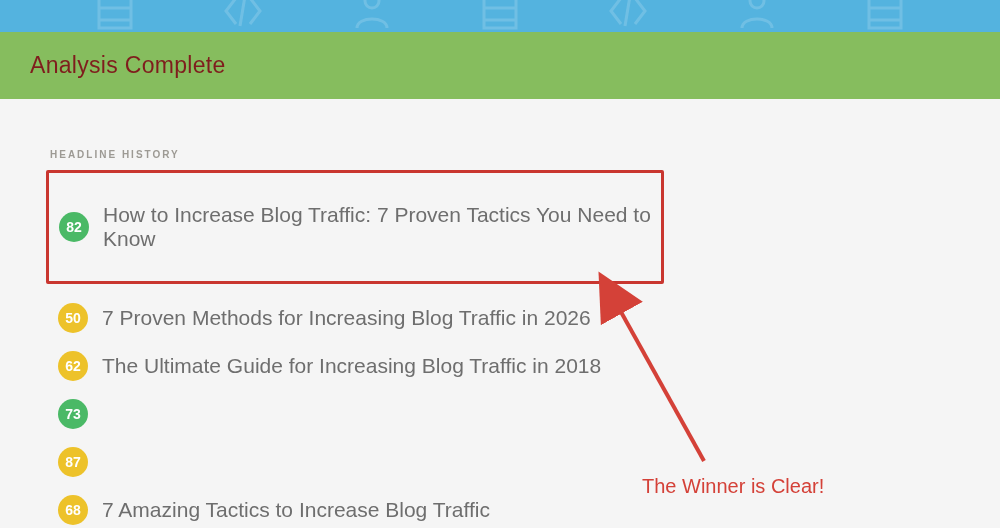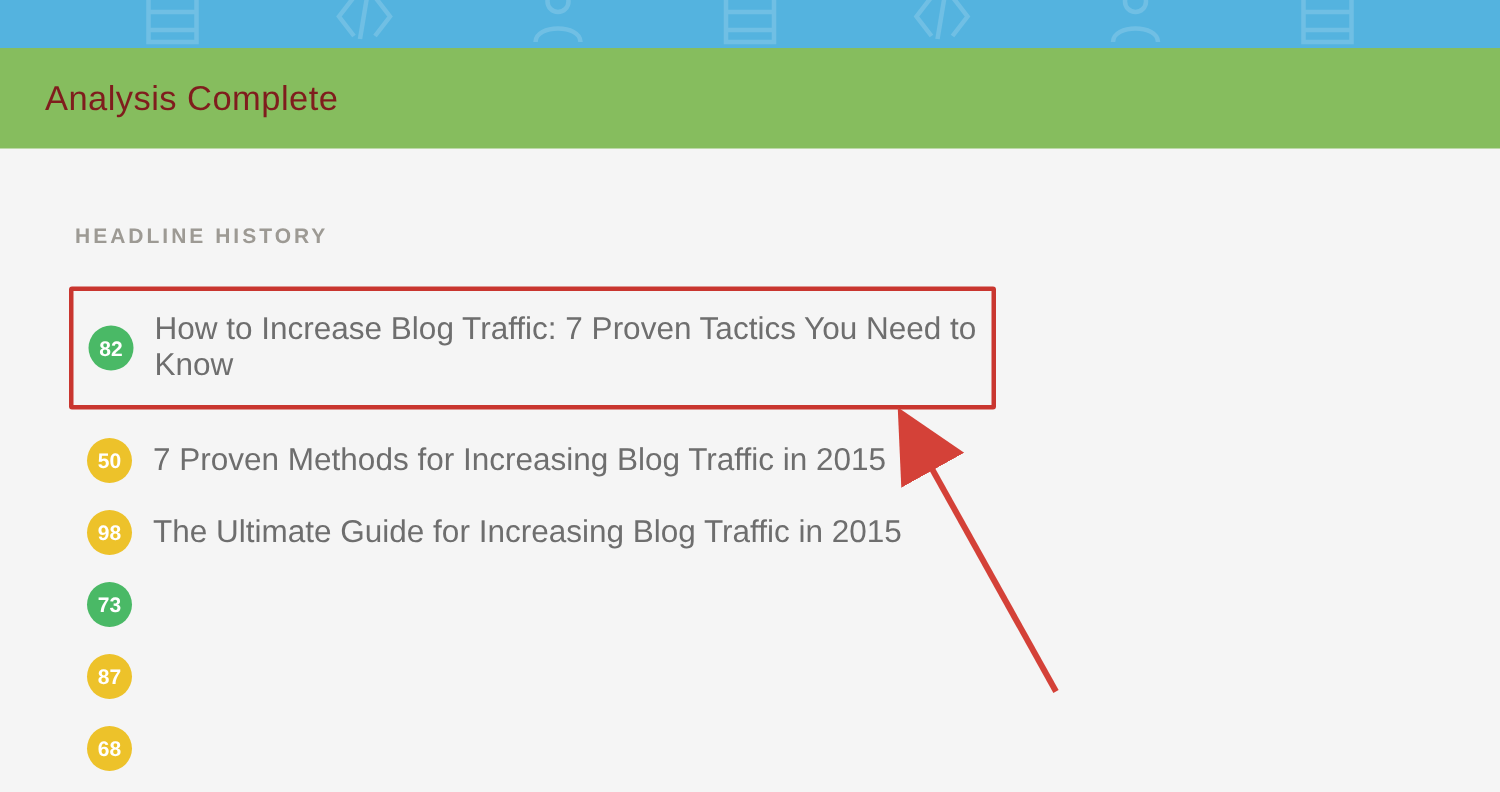--- a/index.html
+++ b/index.html
@@ -44,42 +44,42 @@
     }
 
     
     .content {
       padding: 50px 50px 0 50px;
       position: relative;
     }
 
     .section-heading {
       color: #9d9a94;
-      font-size: 14px;
+      font-size: 10px;
       font-weight: 600;
       letter-spacing: 2px;
-      margin-bottom: 28px;
+      margin-bottom: 12px;
     }
 
     .history-list {
       display: flex;
       flex-direction: column;
     }
 
     .history-item {
       display: flex;
       align-items: center;
       gap: 14px;
       padding: 9px 8px;
       border-radius: 2px;
     }
 
     .history-item.highlighted {
       border: 3px solid #c9362f;
-      padding: 14px 10px;
+      padding: 30px 10px;
       margin-bottom: 10px;
       margin-top: -2px;
       margin-left: -4px;
       width: 618px;
     }
 
     .score-badge {
       width: 30px;
       height: 30px;
       border-radius: 50%;
@@ -179,46 +179,48 @@
 
   <div class="history-list">
 
     <div class="history-item highlighted">
       <span class="score-badge score-green">82</span>
       <span class="history-text">How to Increase Blog Traffic: 7 Proven Tactics You Need to Know</span>
     </div>
 
     <div class="history-item">
       <span class="score-badge score-yellow">50</span>
-      <span class="history-text">7 Proven Methods for Increasing Blog Traffic in 2015</span>
-    </div>
-
-    <div class="history-item">
-      <span class="score-badge score-yellow">98</span>
-      <span class="history-text">The Ultimate Guide for Increasing Blog Traffic in 2015</span>
+      <span class="history-text">7 Proven Methods for Increasing Blog Traffic in 2026</span>
+    </div>
+
+    <div class="history-item">
+      <span class="score-badge score-yellow">62</span>
+      <span class="history-text">The Ultimate Guide for Increasing Blog Traffic in 2018</span>
     </div>
 
     <div class="history-item">
       <span class="score-badge score-green">73</span>
     </div>
 
     <div class="history-item">
       <span class="score-badge score-yellow">87</span>
     </div>
 
     <div class="history-item">
       <span class="score-badge score-yellow">68</span>
+      <span class="history-text">7 Amazing Tactics to Increase Blog Traffic</span>
     </div>
 
   </div>
 
   <div class="annotation">
     <svg viewBox="0 0 360 250">
       <defs>
         <marker id="ah" markerWidth="14" markerHeight="14" refX="3" refY="6" orient="auto">
           <path d="M0,0 L12,6 L0,12 Z" fill="#d44138"></path>
         </marker>
       </defs>
       <line x1="108" y1="170" x2="20" y2="12" stroke="#d44138" stroke-width="4" marker-end="url(#ah)"></line>
     </svg>
+    <div class="winner-label">The Winner is Clear!</div>
   </div>
 
 </div>
 
 </body></html>

